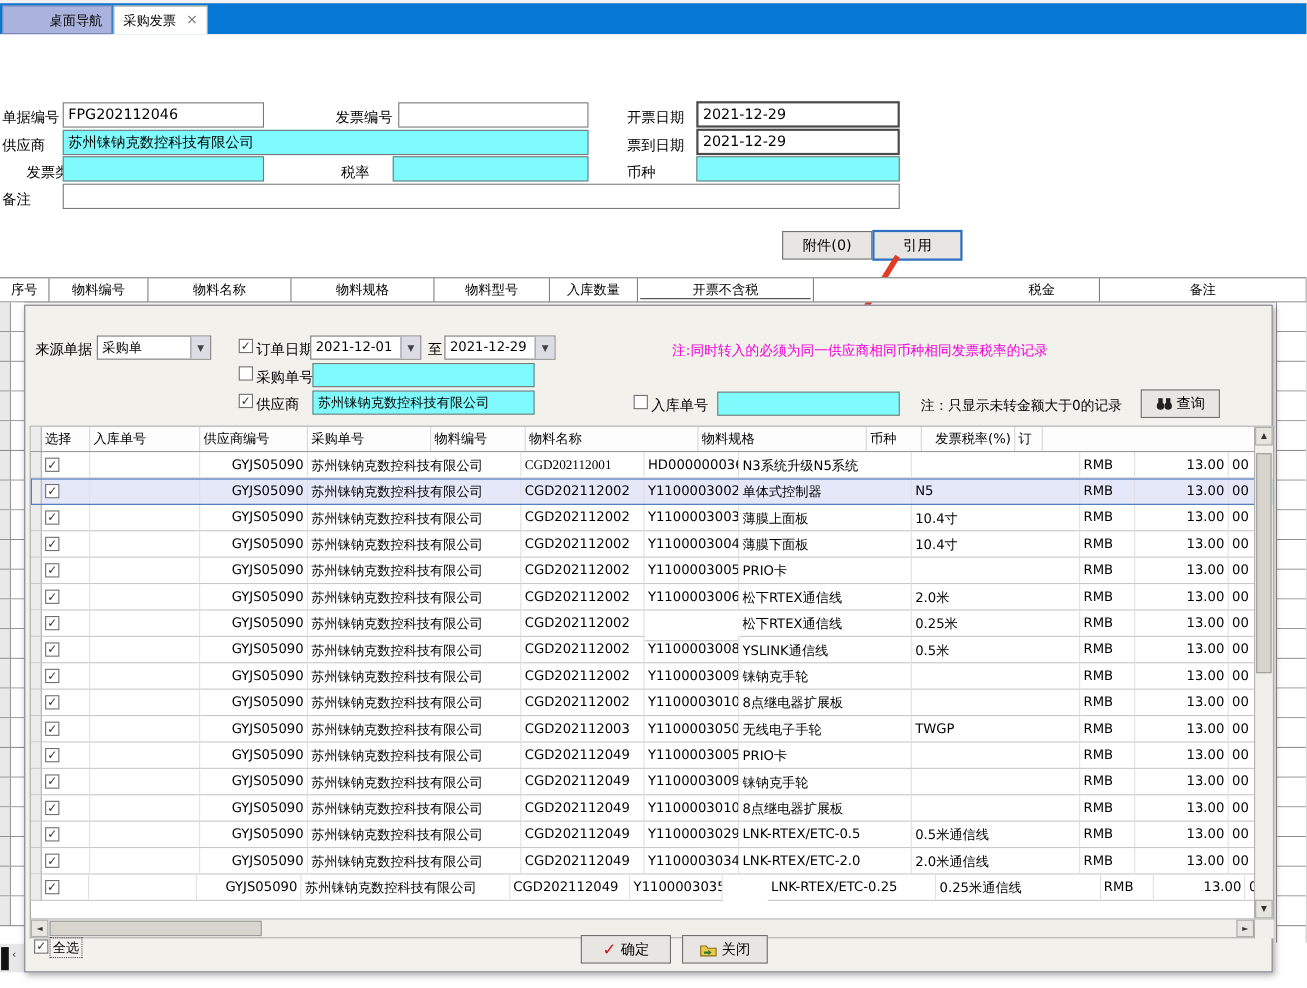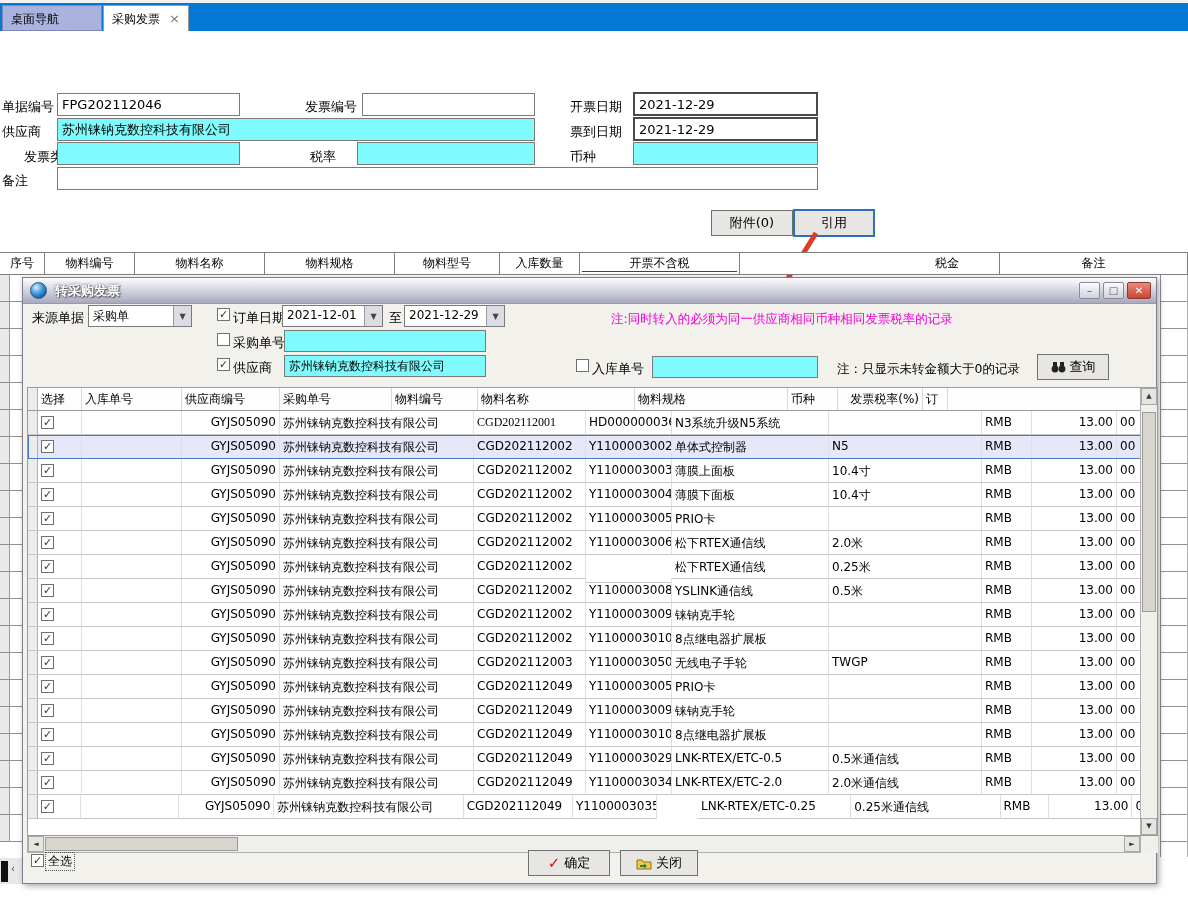--- a/index.html
+++ b/index.html
@@ -2,21 +2,21 @@
 <html><head>
 <meta charset="utf-8">
 <style>
   html,body{margin:0;padding:0;}
   body{font-family:"DejaVu Sans","Liberation Sans",sans-serif;font-size:12px;color:#000;}
   .screen{position:relative;width:1188px;height:898px;background:#fff;overflow:hidden;}
   .abs{position:absolute;}
   
   .topstrip{left:0;top:0;width:1188px;height:3px;background:#f2f2f2;border-bottom:1px solid #c8c8c8;}
   .bluebar{left:0;top:3px;width:1188px;height:28px;background:#0577d4;}
-  .tab{height:26px;top:5px;line-height:26px;padding:0 8px;box-sizing:border-box;}
+  .tab{height:26px;top:5px;line-height:26px;padding:0 8px;box-sizing:border-box;text-align:right;}
   .tab-inactive{left:2px;width:100px;background:#a9b3dd;border:1px solid #7d86b6;color:#000;}
   .tab-active{left:103px;width:86px;background:#fff;border:1px solid #9a9a9a;border-bottom:none;display:flex;justify-content:space-between;align-items:center;}
   .tab-close{color:#777;font-size:13px;cursor:default;}
   
   .lbl{color:#000;font-size:13px;white-space:nowrap;}
   .inp{box-sizing:border-box;border:1px solid #7a7a7a;background:#fff;font-family:inherit;font-size:13px;padding:2px 4px;}
   .cyan{background:#7ffbfd;}
   .datebox{border:2px solid #4a4a4a;}
   .btn{box-sizing:border-box;background:#e7e6e3;border:1px solid #707070;font-size:13px;display:flex;align-items:center;justify-content:center;gap:4px;cursor:default;}
   .btn-focus{border:2px solid #2d6fc0;}
@@ -267,29 +267,20 @@
         <div class="strip-row" style="width: 27px; height: 100%; background: rgb(255, 255, 255); border-right: none;"></div>
       </div>
     </div>
   <div class="abs" style="left:0;top:858px;width:22px;height:26px;background:#e8e8e8;">
     <div class="abs" style="left:1px;top:3px;width:7px;height:21px;background:#111;"></div>
     <div class="abs" style="left:11px;top:5px;font-size:10px;color:#444;">‹</div>
   </div>
 
   <div class="abs modal">
 
-    <div class="abs mtitle">
-      <div class="globe"></div>
-      <span class="txt">转采购发票</span>
-      <div style="margin-left:auto;display:flex;margin-right:5px;">
-        <div class="wbtn">–</div>
-        <div class="wbtn">□</div>
-        <div class="wbtn close">✕</div>
-      </div>
-    </div>
 
     <div class="abs lbl" style="left:9px;top:31px;">来源单据</div>
     <div class="abs combo" style="left:65px;top:27px;width:104px;height:22px;">
       <div class="val">采购单</div>
       <div class="arrow">▼</div>
     </div>
 
     <div class="abs cb" style="left:194px;top:30px;">✓</div>
     <div class="abs lbl" style="left:210px;top:31px;">订单日期</div>
     <div class="abs combo" style="left:259px;top:27px;width:101px;height:22px;">

